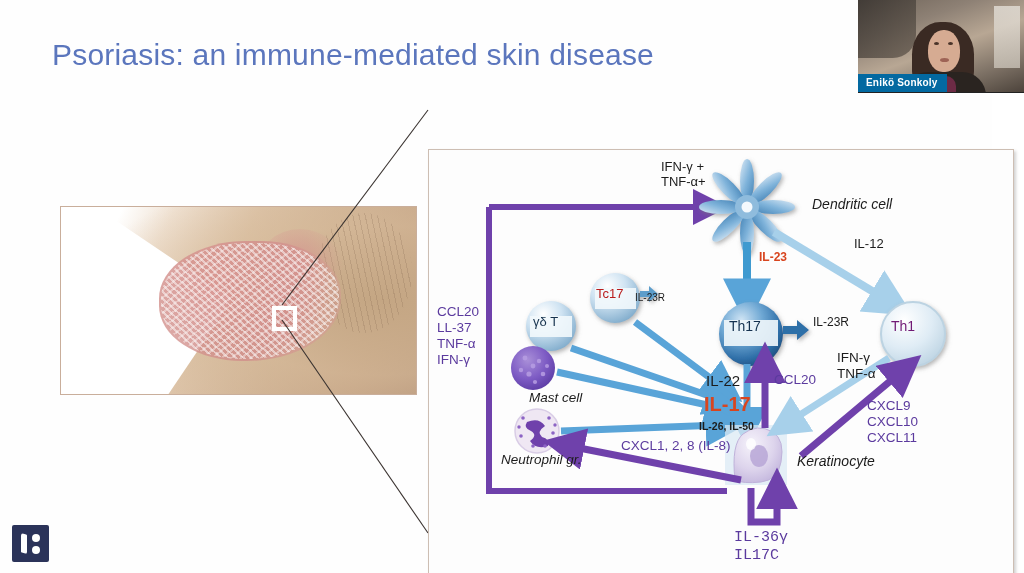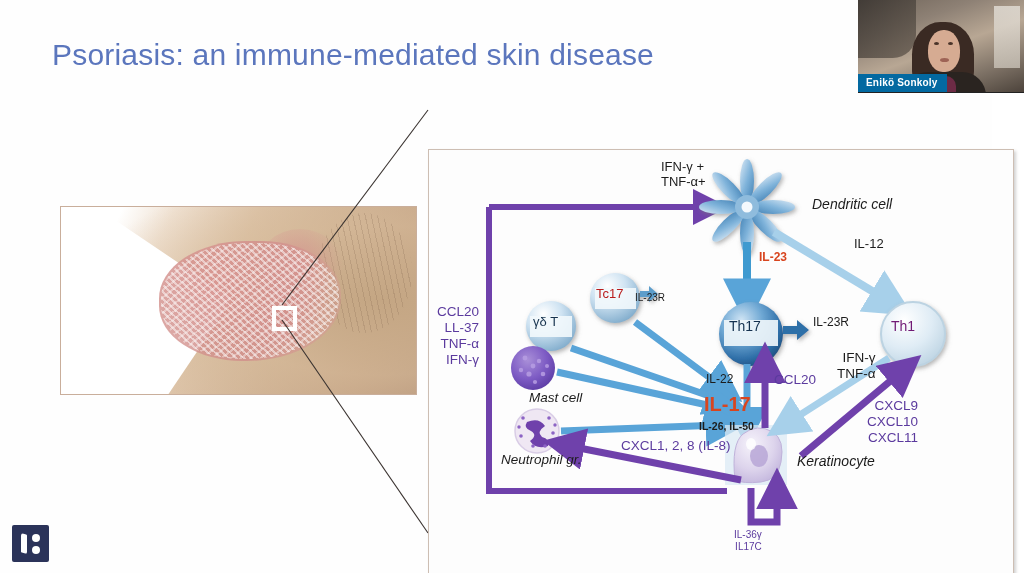--- a/index.html
+++ b/index.html
@@ -100,48 +100,48 @@
   #panel{
     position:absolute;left:428px;top:104px;width:584px;height:423px;
     background:#fdfdfd;border:1px solid #cdbeb3;
     box-shadow:2px 2px 3px rgba(0,0,0,.18);
     overflow:hidden;
     margin-top:45px;
   }
   #diagram{position:absolute;left:0;top:0;width:584px;height:423px;}
 
   
-  .lbl{position:absolute;white-space:nowrap;line-height:1.18;text-align:right;}
+  .lbl{position:absolute;white-space:nowrap;line-height:1.18;}
   .purple{color:#5b3a9e;}
   .blk{color:#1c1c1c;}
   .red{color:#d8451f;font-weight:bold;}
   .ital{font-style:italic;}
 
   #lbl-ifn-tnf{left:232px;top:9px;font-size:13px;color:#1c1c1c;text-align:left;}
   #lbl-dendritic{left:383px;top:46px;font-size:14px;}
   #lbl-il23{left:330px;top:100px;font-size:12px;}
   #lbl-il12{left:425px;top:86px;font-size:13px;}
   #lbl-th17{left:300px;top:168px;font-size:14px;color:#14314f;}
   #lbl-th1{left:462px;top:168px;font-size:14px;color:#701a75;}
   #lbl-il23r-th17{left:384px;top:165px;font-size:12px;}
   #lbl-tc17{left:167px;top:136px;font-size:13px;color:#b91c1c;}
   #lbl-il23r-tc17{left:206px;top:142px;font-size:10px;}
   #lbl-gdt{left:104px;top:164px;font-size:13px;color:#16324d;}
   #lbl-left-stack{left:8px;top:154px;font-size:13.5px;}
   #lbl-mast{left:100px;top:240px;font-size:13.5px;}
   #lbl-neutro{left:72px;top:302px;font-size:13.5px;}
-  #lbl-il22{left:277px;top:222px;font-size:12px;}
+  #lbl-il22{left:277px;top:222px;font-size:15px;}
   #lbl-il17{left:275px;top:243px;font-size:20px;}
   #lbl-il2629{left:270px;top:270px;font-size:10.5px;color:#1c1c1c;font-weight:bold;}
   #lbl-ccl20-mid{left:345px;top:222px;font-size:13.5px;}
   #lbl-ifn-tnf2{left:408px;top:200px;font-size:13.5px;}
   #lbl-cxcl-stack{left:438px;top:248px;font-size:13.5px;}
   #lbl-kerat{left:368px;top:303px;font-size:14px;}
   #lbl-cxcl128{left:192px;top:288px;font-size:13.5px;}
-  #lbl-il36{left:305px;top:379px;font-size:10px;}
+  #lbl-il36{left:305px;top:379px;font-size:15px;font-family:Liberation Mono, monospace;}
 
   
   #logo{
     position:absolute;left:12px;top:525px;width:37px;height:37px;
     background:#2b3359;border-radius:2px;
   }
   .logo-bar{position:absolute;left:9px;top:8px;width:6px;height:21px;
     background:#fff;border-radius:3px 3px 2px 2px;
     clip-path:polygon(0 0,100% 8%,100% 100%,0 92%);}
   .logo-dot{position:absolute;width:8px;height:8px;background:#fff;border-radius:50%;left:20px;}

